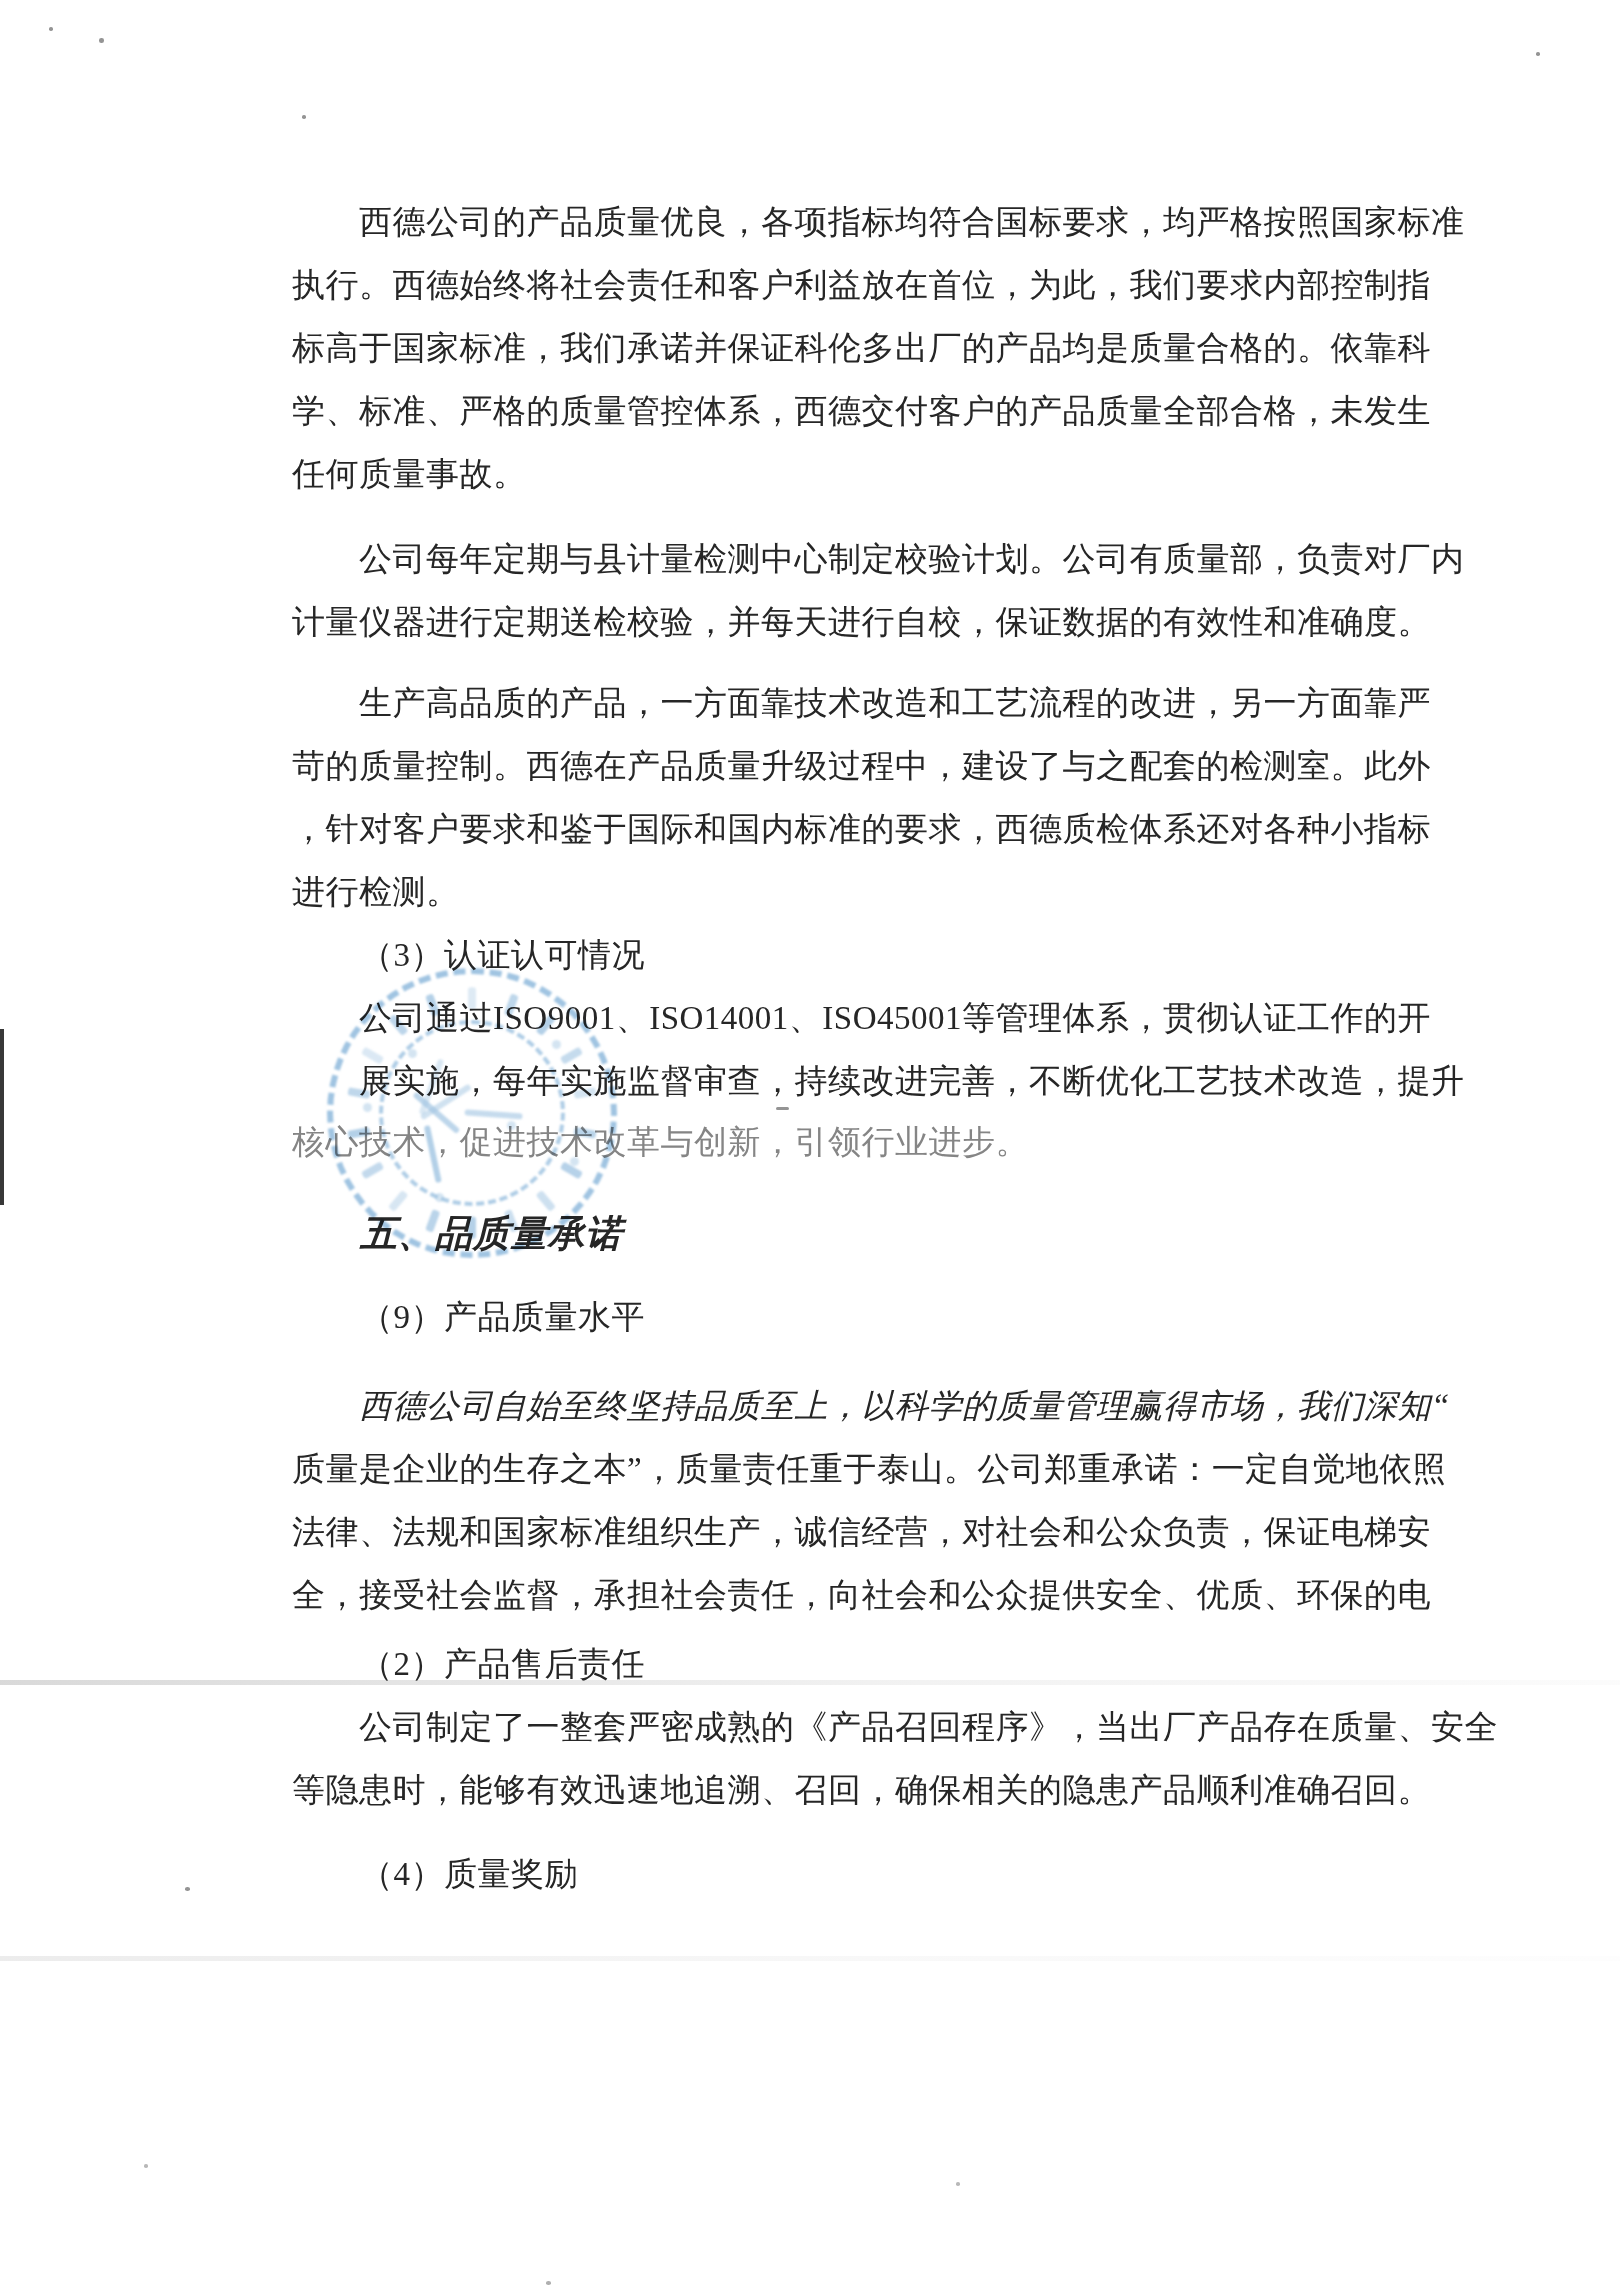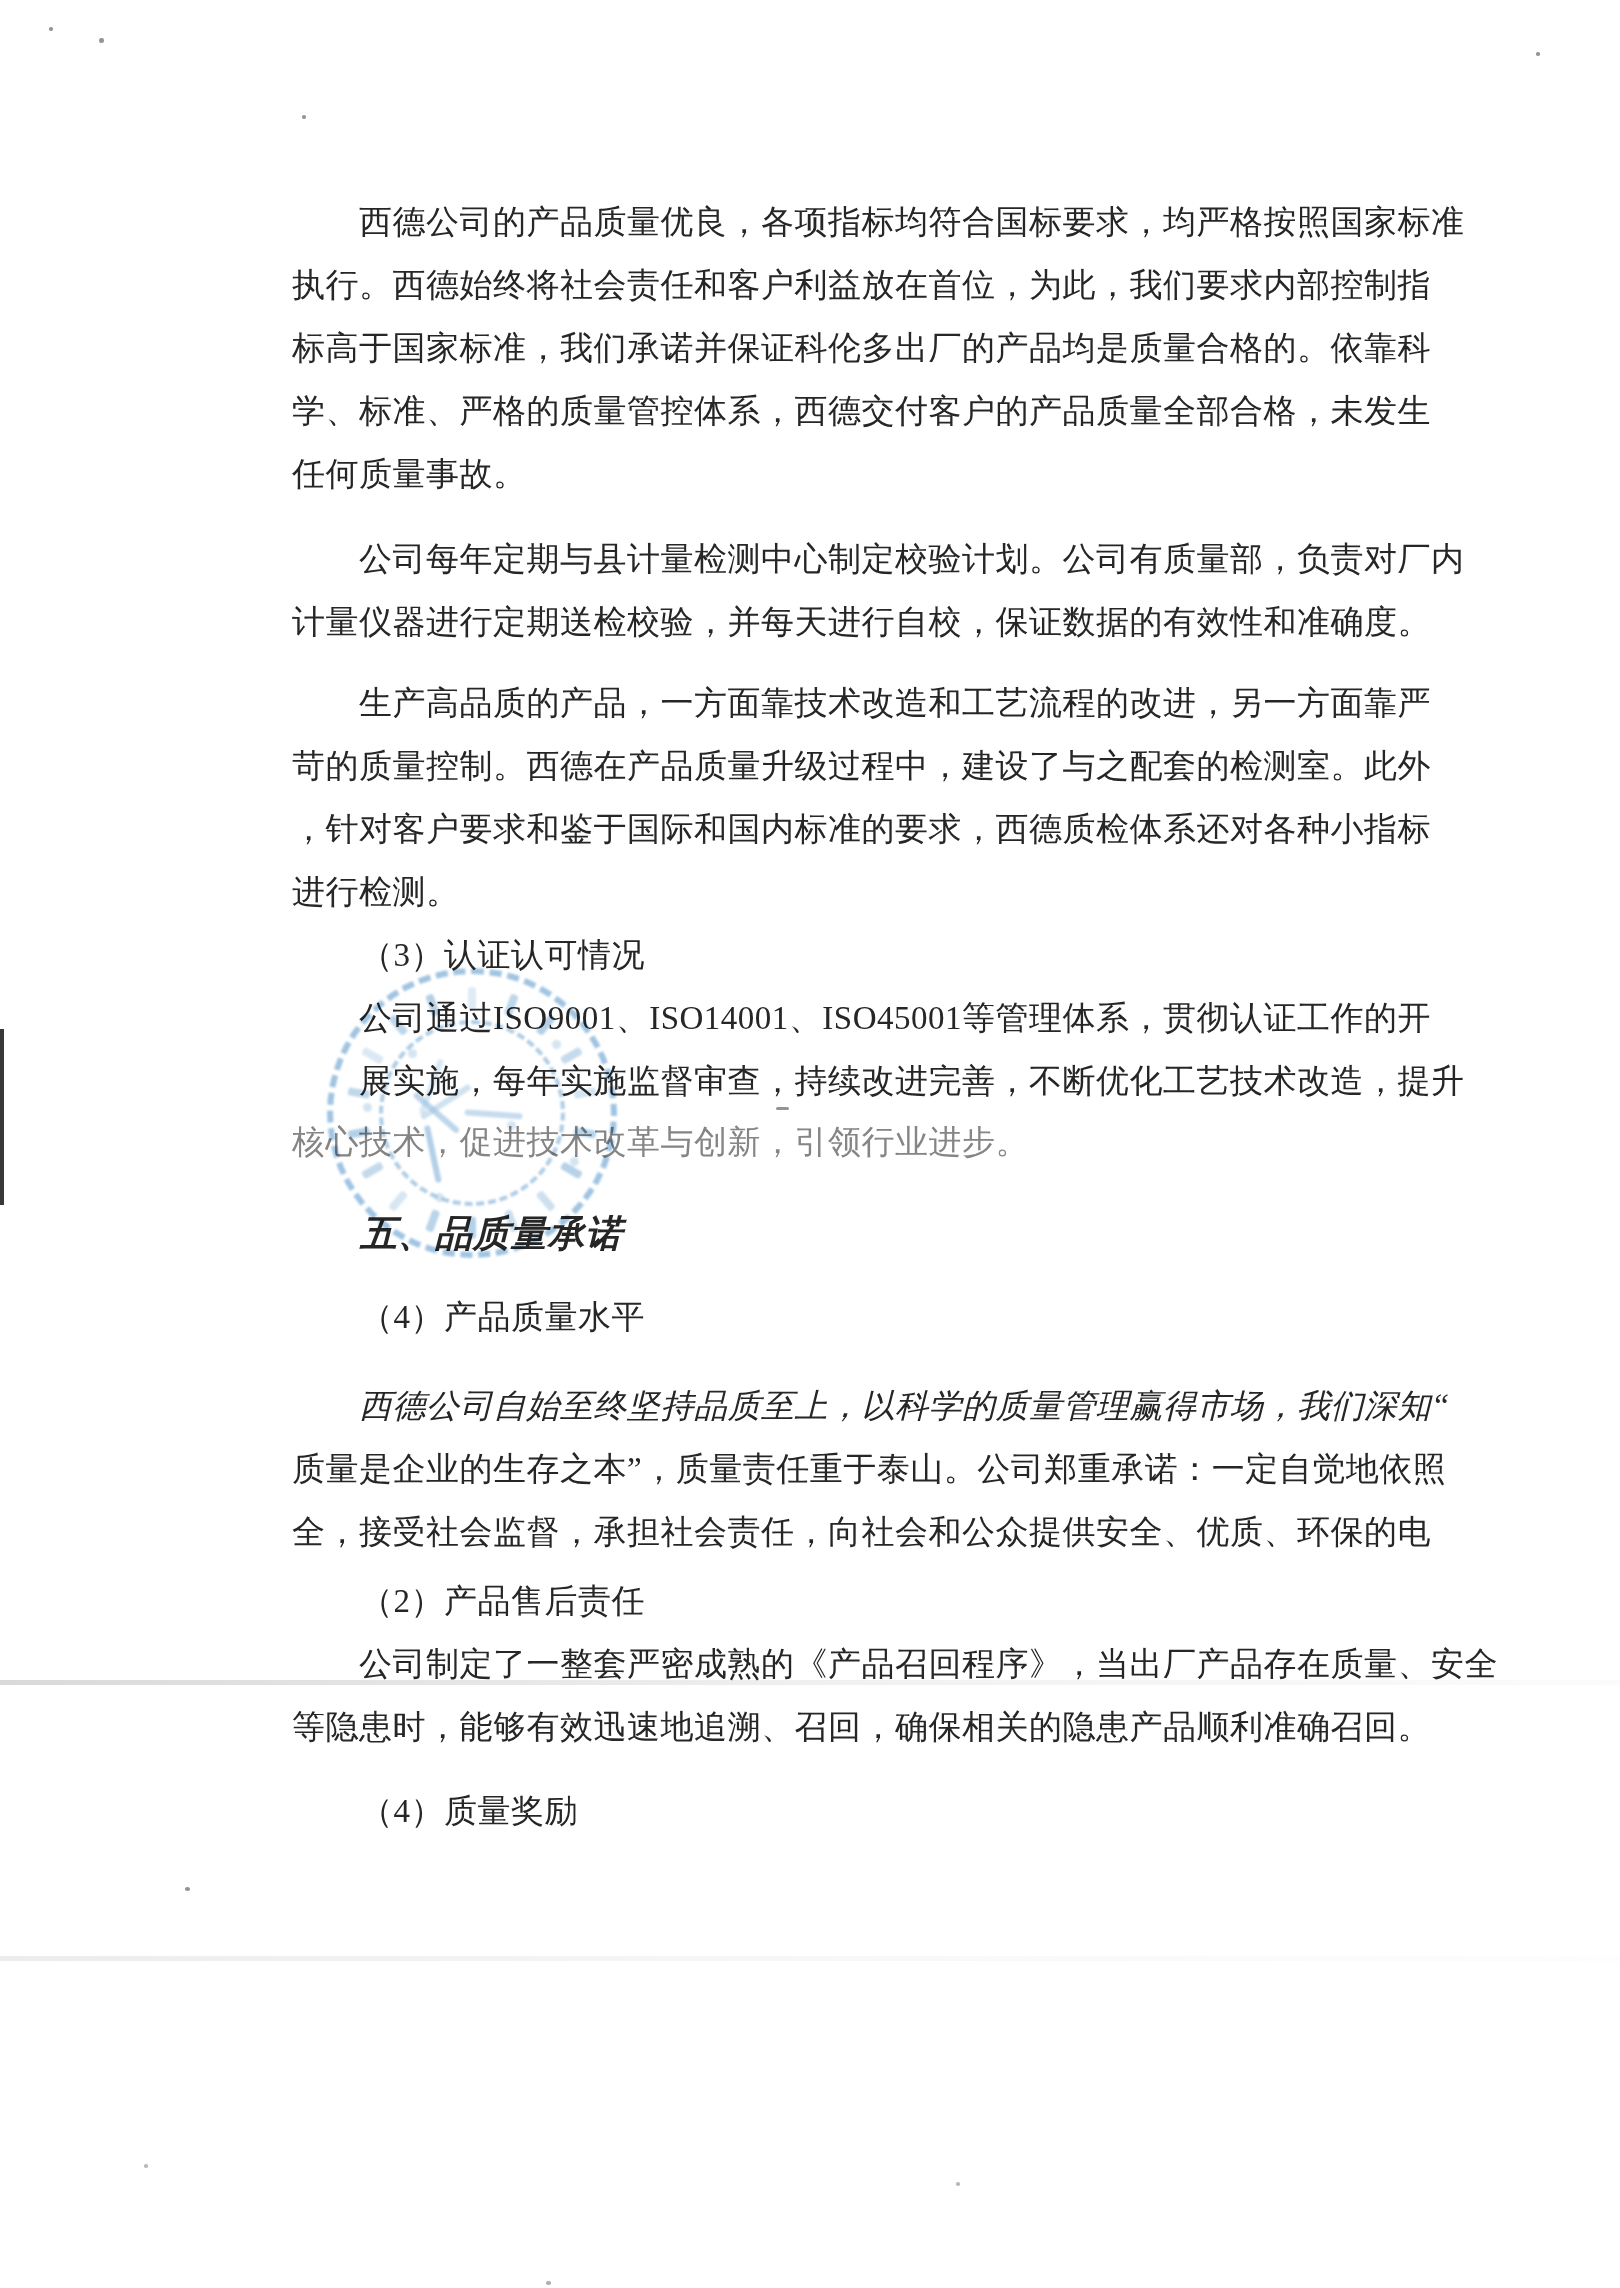--- a/index.html
+++ b/index.html
@@ -70,23 +70,24 @@
       <div class="line p">计量仪器进行定期送检校验，并每天进行自校，保证数据的有效性和准确度。</div>
       <div class="line p1 sp-sm">生产高品质的产品，一方面靠技术改造和工艺流程的改进，另一方面靠严</div>
       <div class="line p">苛的质量控制。西德在产品质量升级过程中，建设了与之配套的检测室。此外</div>
       <div class="line p">，针对客户要求和鉴于国际和国内标准的要求，西德质检体系还对各种小指标</div>
       <div class="line p">进行检测。</div>
       <div class="line h2">（3）认证认可情况</div>
       <div class="line p1">公司通过ISO9001、ISO14001、ISO45001等管理体系，贯彻认证工作的开</div>
       <div class="line p1">展实施，每年实施监督审查，持续改进完善，不断优化工艺技术改造，提升</div>
       <div class="line p tone-light">核心技术，促进技术改革与创新，引领行业进步。</div>
       <div class="line h1 sp-lg">五、品质量承诺</div>
-      <div class="line h2 sp-md">（4）产品质量水平</div>
+      <div class="line h2 sp-md">（9）产品质量水平</div>
       <div class="line p1 sp-lg">西德公司自始至终坚持品质至上，以科学的质量管理赢得市场，我们深知“</div>
       <div class="line p">质量是企业的生存之本”，质量责任重于泰山。公司郑重承诺：一定自觉地依照</div>
+      <div class="line p">法律、法规和国家标准组织生产，诚信经营，对社会和公众负责，保证电梯安</div>
       <div class="line p">全，接受社会监督，承担社会责任，向社会和公众提供安全、优质、环保的电</div>
       <div class="line h2 sp-xs">（2）产品售后责任</div>
       <div class="line p1">公司制定了一整套严密成熟的《产品召回程序》，当出厂产品存在质量、安全</div>
       <div class="line p">等隐患时，能够有效迅速地追溯、召回，确保相关的隐患产品顺利准确召回。</div>
       <div class="line h2 sp-md">（4）质量奖励</div>
     </div>
 
   <div class="stamp" id="stamp">
     <div class="ring-outer"></div>
     <div class="ring-inner"></div>

